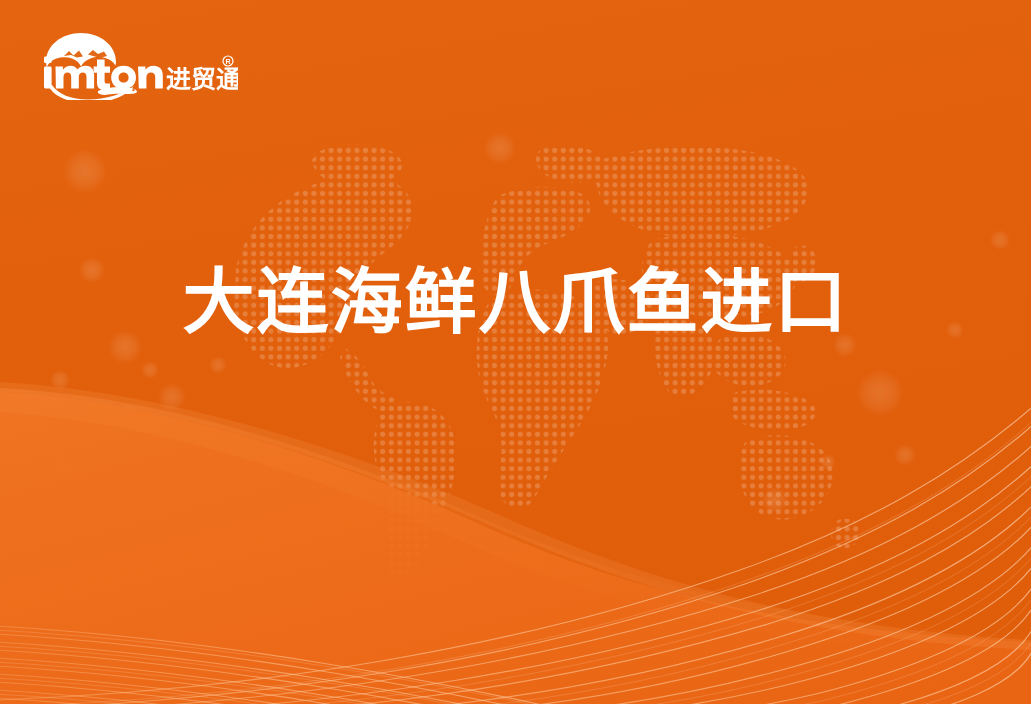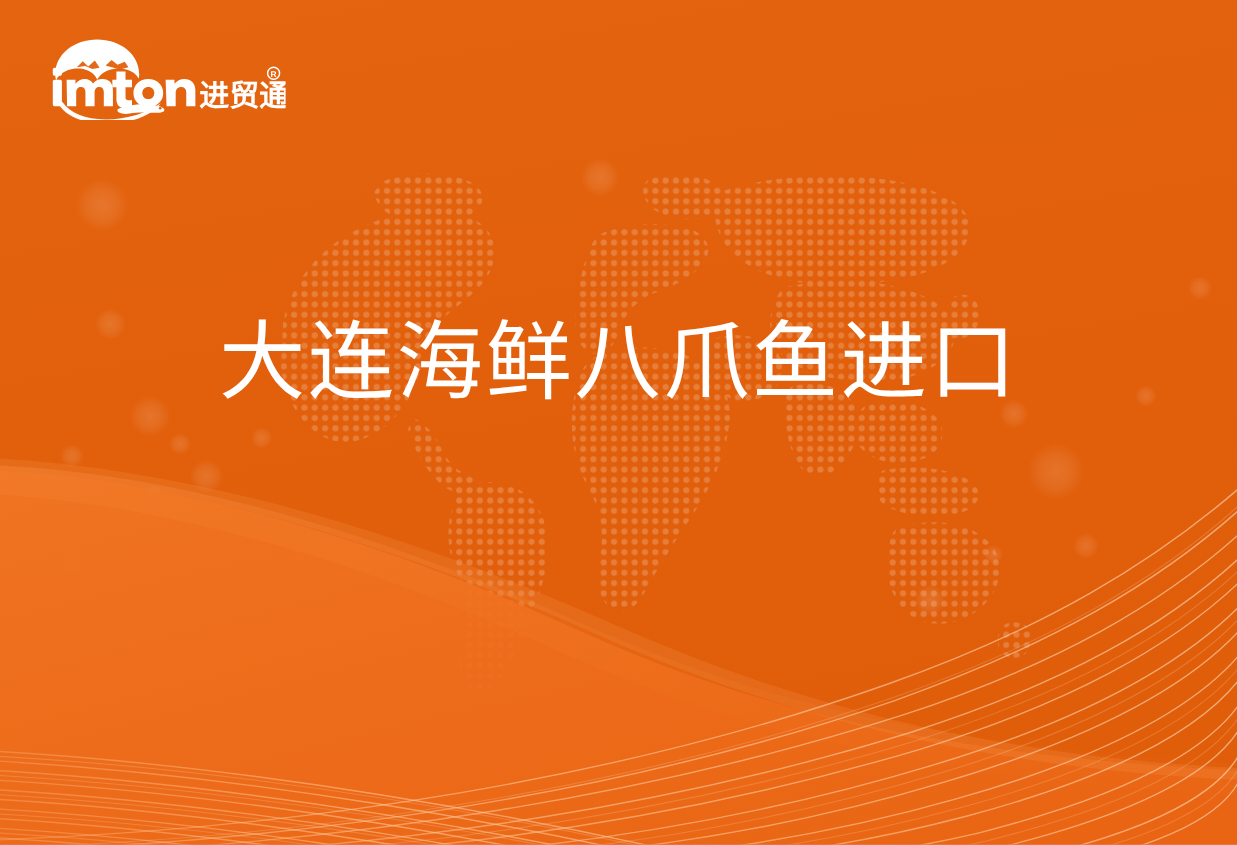--- a/index.html
+++ b/index.html
@@ -10,21 +10,21 @@
   }
   body {
     font-family: "Liberation Sans", "DejaVu Sans", sans-serif;
   }
 
   #banner {
     position: relative;
     width: 1031px;
     height: 704px;
     overflow: hidden;
-    background: #ef4444;
+    background: #ec4899;
     user-select: none;
   }
 
   
   .layer {
     position: absolute;
     inset: 0;
     width: 100%;
     height: 100%;
     pointer-events: none;
@@ -53,21 +53,21 @@
     top: 252px;
     width: 1031px;
     z-index: 10;
     text-align: center;
     color: #ffffff;
   }
   .headline-line {
     display: block;
     font-size: 72px;
     line-height: 1.44;
-    font-weight: 400;
+    font-weight: 700;
     letter-spacing: 2px;
     color: #ffffff;
     white-space: nowrap;
     text-rendering: geometricPrecision;
   }
 </style>
 </head>
 <body>
 
 <div id="banner">

